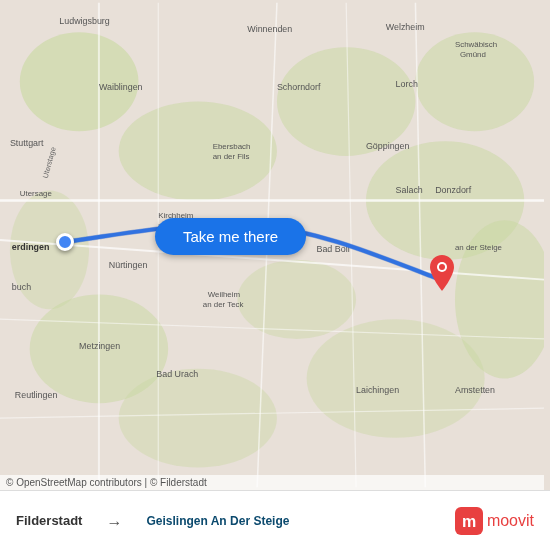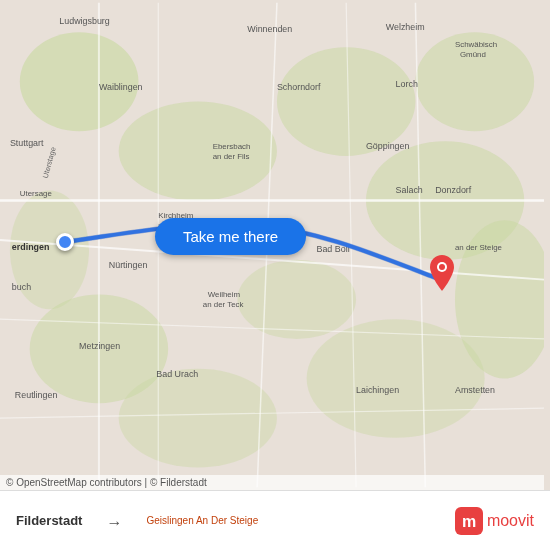--- a/index.html
+++ b/index.html
@@ -106,23 +106,23 @@
       font-weight: 600;
       color: #333;
     }
 
     #footer-arrow {
       font-size: 16px;
       color: #555;
     }
 
     #footer-to {
-      font-size: 10px;
-      font-weight: 400;
-      color: #c2410c;
+      font-size: 12px;
+      font-weight: 700;
+      color: #0c4a6e;
     }
 
     #moovit-logo {
       display: flex;
       align-items: center;
       gap: 4px;
     }
 
     #moovit-icon {
       width: 28px;

